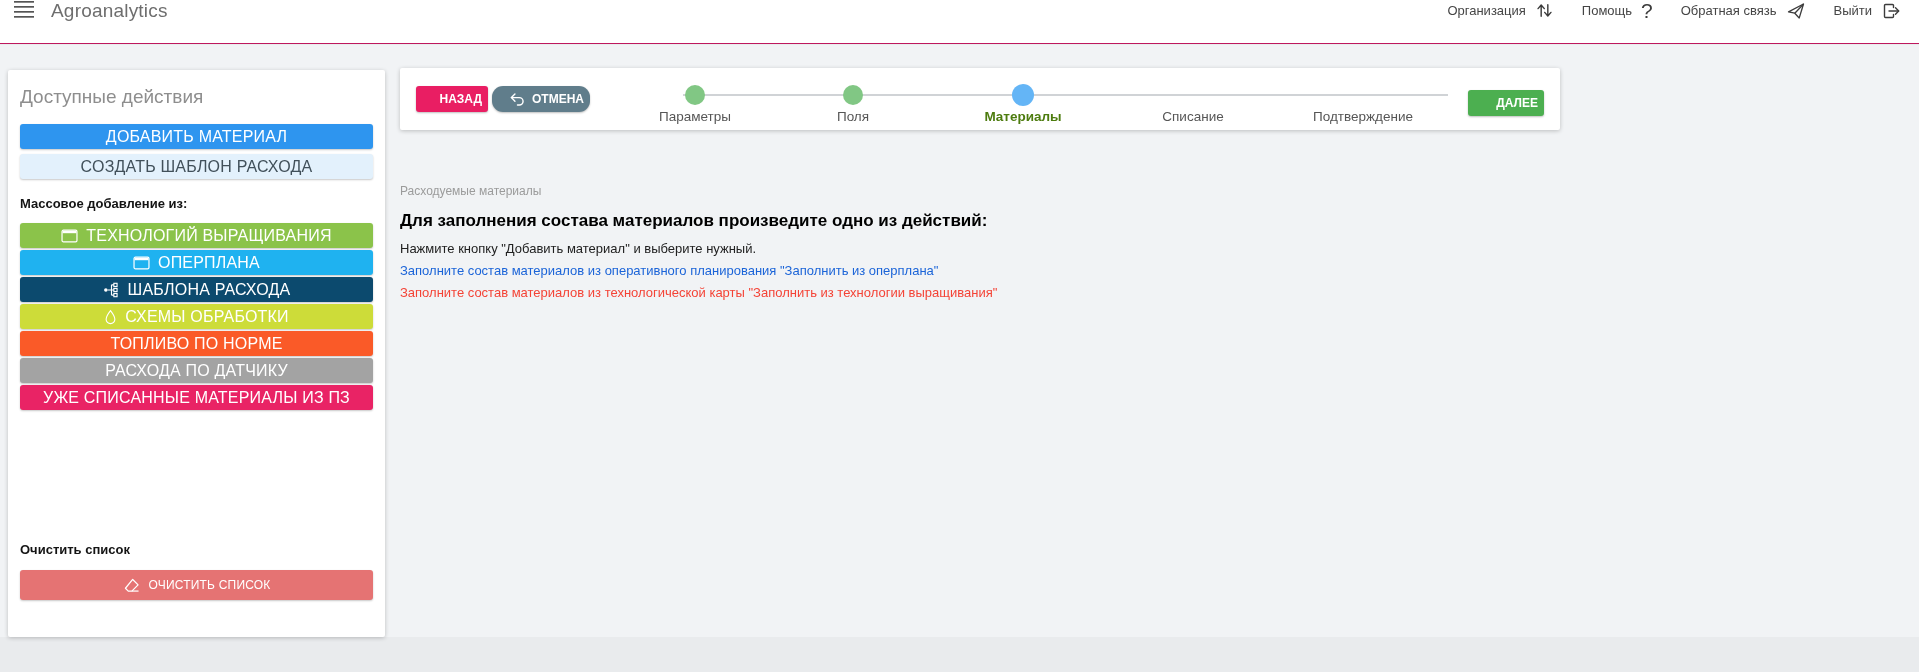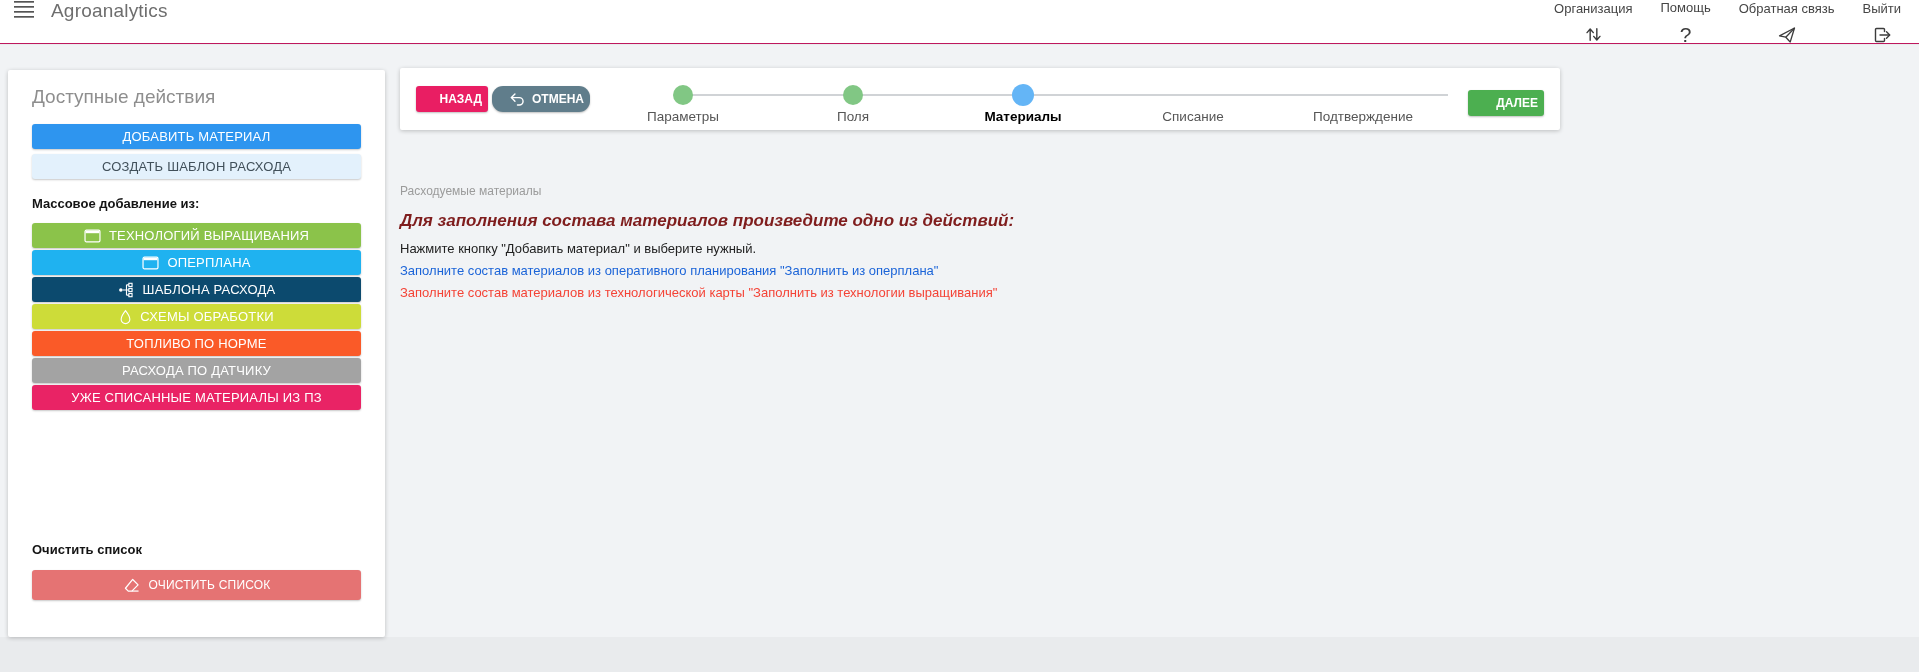--- a/index.html
+++ b/index.html
@@ -11,38 +11,38 @@
   }
   
   .header {
     position:absolute; top:0; left:0; right:0; height:44px;
     background:#fff; border-bottom:1px solid #be185d;
     display:flex; align-items:flex-start; z-index:5;
   }
   .burger { margin-left:14px; cursor:pointer; display:flex; }
   .brand { margin-left:17px; font-size:19px; color:#6e6e6e; letter-spacing:.2px; }
   .header-right { margin-left:auto; margin-right:18px; display:flex; align-items:center; gap:28px; }
-  .hmenu-item { display:flex; align-items:center; gap:9px; font-size:13px; color:#454545; cursor:pointer;flex-direction:column; }
+  .hmenu-item { display:flex; align-items:center; gap:9px; font-size:13px; color:#454545; cursor:pointer; }
   .hicon { display:flex; align-items:center; }
   .qmark { font-size:21px; color:#3c3c3c; line-height:1; font-weight:400; }
 
   
   .page-strip { position:absolute; top:45px; left:0; right:0; height:592px; background:#f1f3f5; z-index:1; }
 
   
   .sidebar {
     position:absolute; left:8px; top:70px; width:377px; height:567px;
     background:#fff; border-radius:2px; box-shadow:0 1px 4px rgba(0,0,0,.22);
-    padding:10px 24px; z-index:3;
+    padding:10px 12px; z-index:3;
   }
   .sidebar-title { font-size:19px; font-weight:400; color:#8e8e8e; margin:6px 0 16px; }
   .btn {
     display:flex; align-items:center; justify-content:center; gap:8px;
     width:100%; height:25px; border:none; border-radius:3px;
-    color:#fff; font-size:13px; cursor:pointer; font-family:inherit;
+    color:#fff; font-size:16px; cursor:pointer; font-family:inherit;
     box-shadow:0 1px 2px rgba(0,0,0,.22); letter-spacing:.2px;
   }
   .btn-add { margin-bottom:5px; }
   .btn-light { margin-bottom:0; }
   .group-label { font-weight:700; font-size:13px; color:#141414; margin:17px 0 12px; }
   .mass-btn { margin-bottom:2px; }
   .clear-label { font-weight:700; font-size:13px; color:#141414; margin:132px 0 0; }
   .btn-clear { height:30px; margin-top:13px; font-size:12px; }
 
   
@@ -56,31 +56,31 @@
     height:26px; border:none; border-radius:3px; color:#fff;
     font-size:12px; font-weight:700; cursor:pointer; font-family:inherit;
     box-shadow:0 1px 2px rgba(0,0,0,.25);
   }
   .btn-back { width:72px; margin-right:4px; }
   .btn-cancel { width:98px; }
   .btn-next { width:76px; margin-left:12px; }
   .stepper { flex:1; position:relative; height:62px; margin:0 8px; }
   .step-line { position:absolute; top:26px; left:10%; right:0; height:2px; background:#d0d3d6; }
   .step { position:absolute; top:17px; width:20%; text-align:center; }
-  .step-0{left:0} .step-1{left:20%} .step-2{left:40%} .step-3{left:60%} .step-4{left:80%}
+  .step-0{left:12px} .step-1{left:20%} .step-2{left:40%} .step-3{left:60%} .step-4{left:80%}
   .dot { width:20px; height:20px; border-radius:50%; margin:0 auto; position:relative; z-index:2; }
   .step.active .dot { width:22px; height:22px; margin-top:-1px; }
   .step.future .dot { visibility:hidden; }
   .step-label { font-size:13.5px; color:#565656; margin-top:4px; }
-  .step.active .step-label { font-weight:700; color:#000000; margin-top:3px; }
+  .step.active .step-label { font-weight:700; color:#4d7c0f; margin-top:3px; }
 
   
   .content { position:absolute; left:400px; top:184px; width:1160px; z-index:2; }
   .section-label { font-size:12px; color:#9b9b9b; margin:0 0 13px; }
-  .content-heading { font-size:17px; font-weight:700; font-style:italic; color:#7f1d1d; margin:0 0 10px; }
+  .content-heading { font-size:17px; font-weight:700; color:#000000; margin:0 0 10px; }
   .instr { font-size:13px; margin:0 0 7px; }
 
   svg { display:block; }
 </style>
 </head>
 <body>
 
 <div class="page-strip"></div>
 
 <div class="header">

